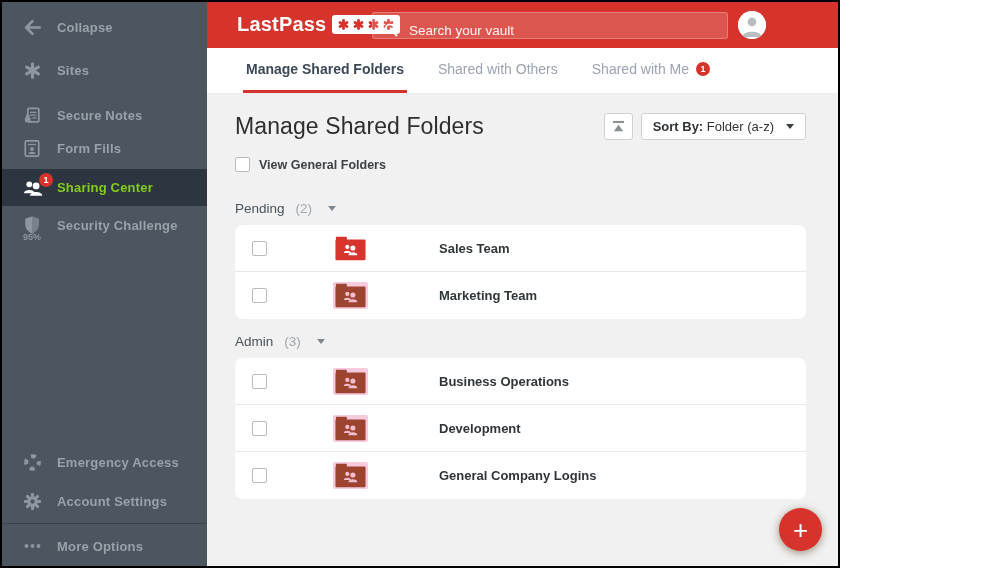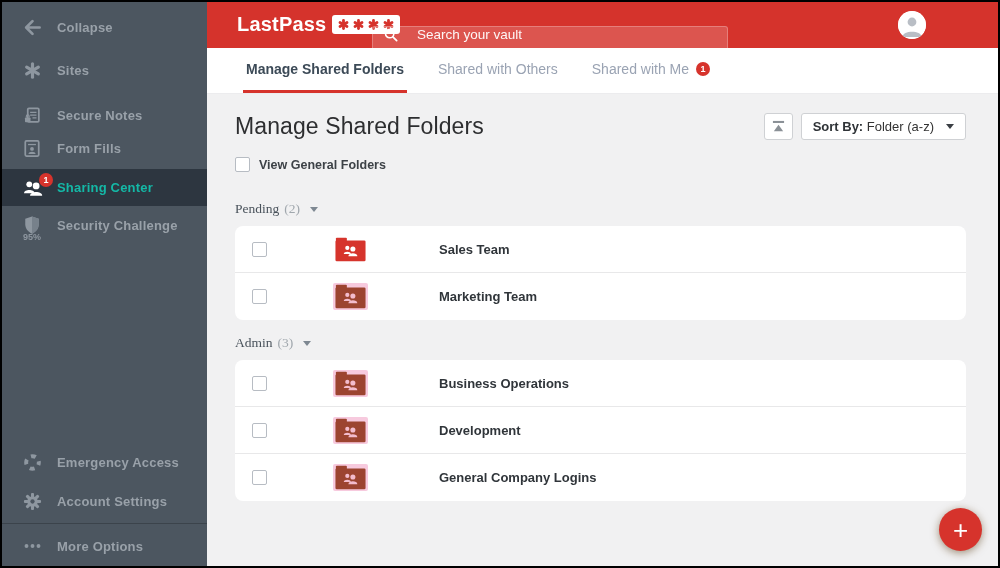--- a/index.html
+++ b/index.html
@@ -1,36 +1,36 @@
 <!DOCTYPE html>
 <html><head>
 <meta charset="utf-8">
 <style>
   * { margin:0; padding:0; box-sizing:border-box; }
   html,body { width:1000px; height:568px; overflow:hidden; }
   body { font-family:"Liberation Sans","DejaVu Sans",sans-serif; }
-  .window { position:relative; width:1000px; height:568px; border:2px solid #000; background:#f1f1f2; overflow:hidden; }
+  .window { position:relative; width:840px; height:568px; border:2px solid #000; background:#f1f1f2; overflow:hidden; }
 
   
   .sidebar { position:absolute; left:0; top:0; bottom:0; width:205px; background:#4c5660; z-index:3; }
   .side-item { position:absolute; left:0; width:100%; height:32px; display:flex; align-items:center; cursor:pointer; }
   .side-item .s-icon { width:26px; margin-left:17px; display:flex; justify-content:center; align-items:center; position:relative; flex:none; }
   .side-item .s-label { margin-left:12px; font-size:13px; font-weight:700; color:#99a1a9; letter-spacing:.2px; }
   .side-item.active { background:#2d3640; height:37px; }
-  .side-item.active .s-label { color:#14b8a6; }
+  .side-item.active .s-label { color:#84cc16; }
   .icon-badge { position:absolute; top:-6px; right:-8px; width:14px; height:14px; border-radius:50%; background:#d6332c; color:#fff; font-size:9px; font-weight:700; display:flex; align-items:center; justify-content:center; }
   .s-sub { position:absolute; left:17px; top:23px; width:26px; text-align:center; font-size:9px; color:#8e97a0; font-weight:700; }
   .side-divider { position:absolute; left:0; right:0; top:521px; border-top:1px solid rgba(0,0,0,.22); }
 
   
   .topbar { position:absolute; left:205px; right:0; top:0; height:46px; background:#d5332c; z-index:2; }
   .logo { position:absolute; left:30px; top:11px; display:flex; align-items:center; cursor:pointer; }
   .logo-text { color:#fff; font-size:20px; font-weight:700; letter-spacing:.2px; }
   .logo-pill { margin-left:6px; background:#fff; border-radius:3px; height:19px; padding:2px 5px; display:flex; align-items:center; gap:2px; }
-  .search { position:absolute; left:165px; top:24px; width:356px; height:27px; background:rgba(255,255,255,.17); border:1px solid rgba(255,255,255,.25); border-radius:3px; display:flex; align-items:flex-start; padding:0 10px;gap:8px; }
+  .search { position:absolute; left:165px; top:10px; width:356px; height:27px; background:rgba(255,255,255,.17); border:1px solid rgba(255,255,255,.25); border-radius:3px; display:flex; align-items:flex-end; padding:0 10px; }
   .search input { flex:1; background:transparent; border:none; outline:none; color:#fff; font-size:13.5px; margin-left:10px; font-family:inherit; }
   .search input::placeholder { color:rgba(255,255,255,.95); }
   .account { position:absolute; right:30px; top:9px; height:28px; display:flex; align-items:center; gap:8px; cursor:pointer;flex-direction:column; }
   .avatar { width:28px; height:28px; border-radius:50%; background:#fff; overflow:hidden; flex:none; }
   .account-email { color:#fff; font-size:13.5px; }
   .caret { width:0; height:0; border-left:4.5px solid transparent; border-right:4.5px solid transparent; border-top:5.5px solid #fff; }
 
   
   .tabbar { position:absolute; left:205px; right:0; top:46px; height:46px; background:#fff; display:flex; align-items:stretch; padding-left:36px; gap:28px; z-index:1; border-bottom:1px solid #ececee; }
   .tab { display:flex; align-items:center; gap:7px; font-size:14px; color:#9aa3b3; padding:0 3px; cursor:pointer; border-bottom:3px solid transparent; }
@@ -44,21 +44,21 @@
   .header-controls { margin-left:auto; display:flex; align-items:flex-end; gap:8px; }
   .sq-btn { width:29px; height:27px; background:#fff; border:1px solid #cfd1d4; border-radius:3px; display:flex; align-items:center; justify-content:center; cursor:pointer; }
   .sort-btn { height:27px; background:#fff; border:1px solid #cfd1d4; border-radius:3px; display:flex; align-items:center; padding:0 11px; gap:8px; font-size:13px; color:#333; cursor:pointer; }
   .sort-prefix { font-weight:700; color:#2f3337; }
   .sort-caret { width:0; height:0; border-left:4.5px solid transparent; border-right:4.5px solid transparent; border-top:5.5px solid #3a3f44; margin-left:4px; }
 
   .view-deleted { margin-top:17px; display:flex; align-items:center; gap:9px; cursor:pointer; }
   .cb { width:15px; height:15px; background:#fff; border:1.5px solid #b7bcc3; border-radius:2px; flex:none; cursor:pointer; }
   .view-deleted-label { font-size:12.5px; font-weight:700; color:#3d4247; }
 
-  .group-header { display:flex; align-items:center; gap:5px; cursor:pointer;font-family:Liberation Serif, serif; }
+  .group-header { display:flex; align-items:center; gap:11px; cursor:pointer; }
   .group-header.first { margin-top:29px; }
   .group-header.second { margin-top:15px; }
   .group-name { font-size:13.5px; color:#49525b; font-weight:500; }
   .group-count { font-size:13.5px; color:#a0a7ad; }
   .group-caret { width:0; height:0; border-left:4.5px solid transparent; border-right:4.5px solid transparent; border-top:5px solid #7e8892; margin-left:5px; }
 
   .folder-list { margin-top:9px; background:#fff;border-radius:8px; }
   .folder-row { height:47px; display:flex; align-items:center; border-bottom:1px solid #e8e8e9; cursor:pointer; }
   .folder-row:last-child { border-bottom:none; }
   .folder-row .cb { margin-left:17px; }

